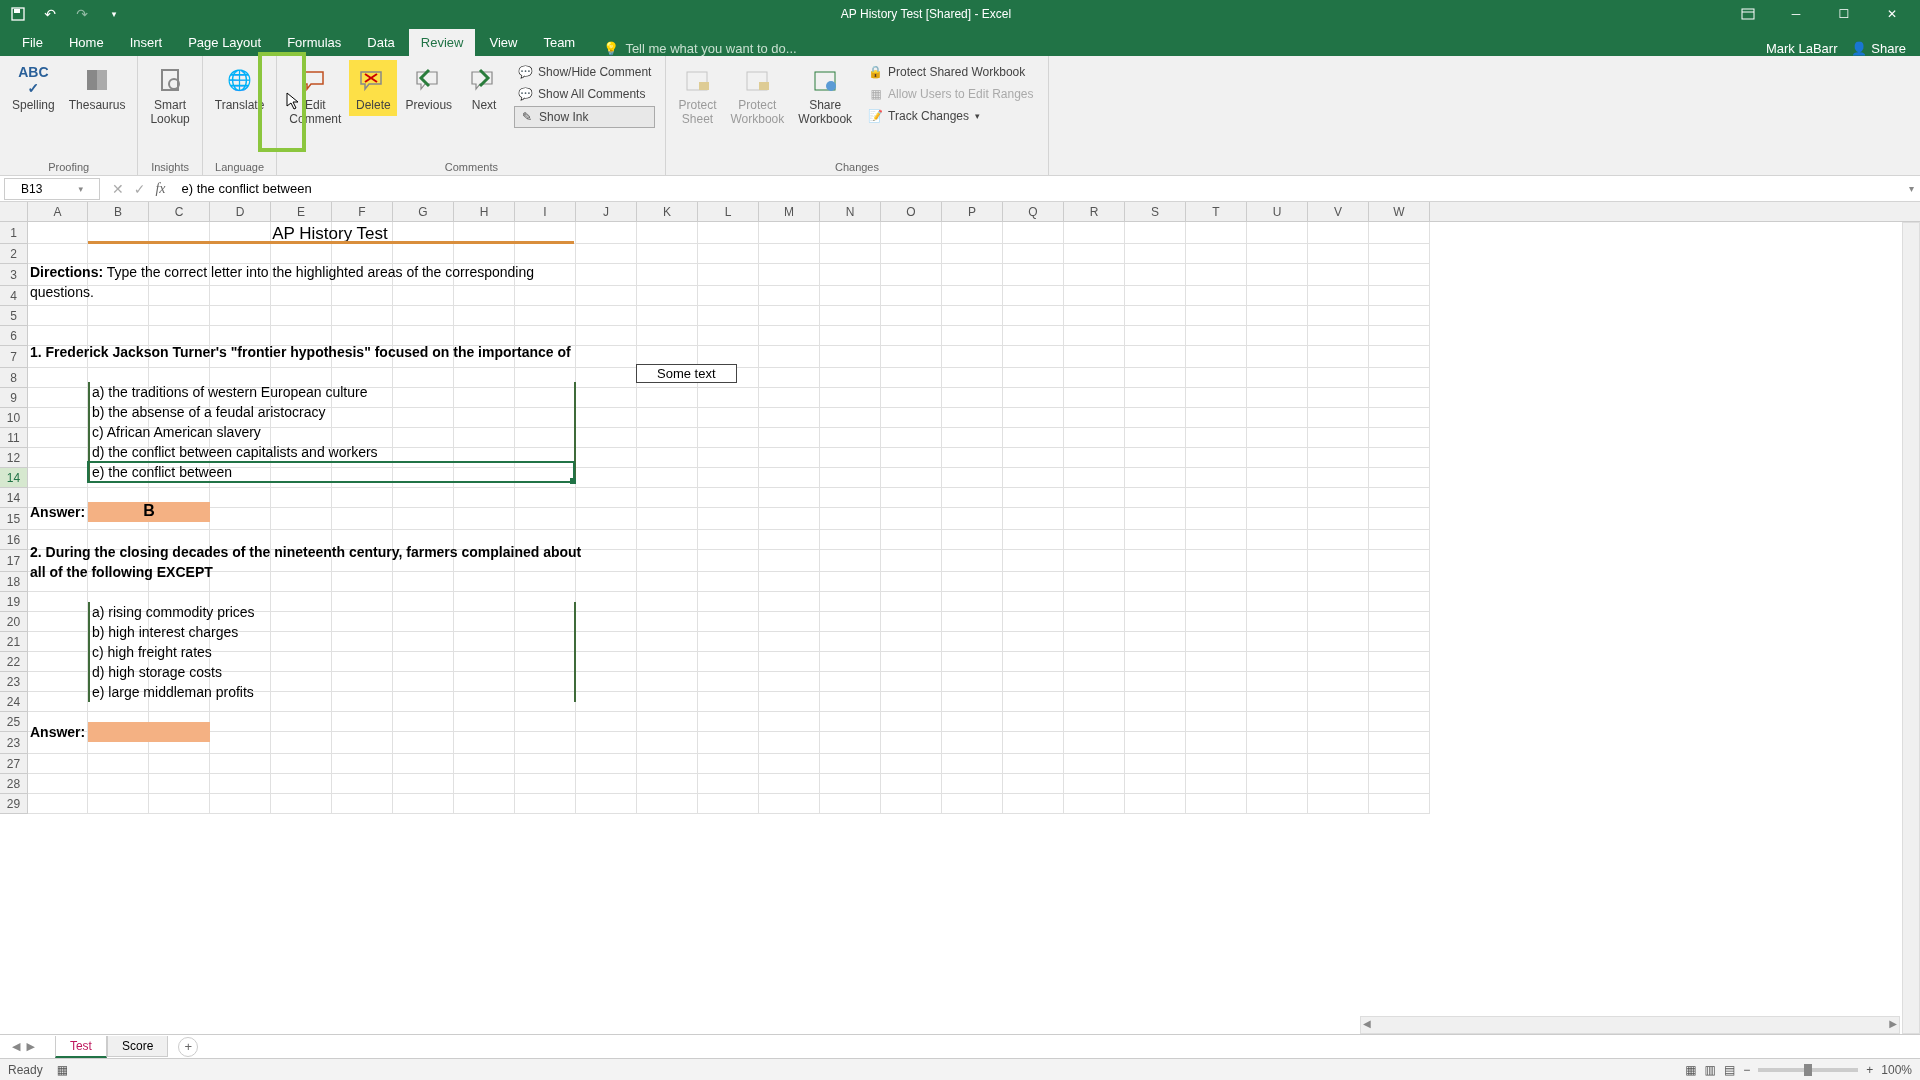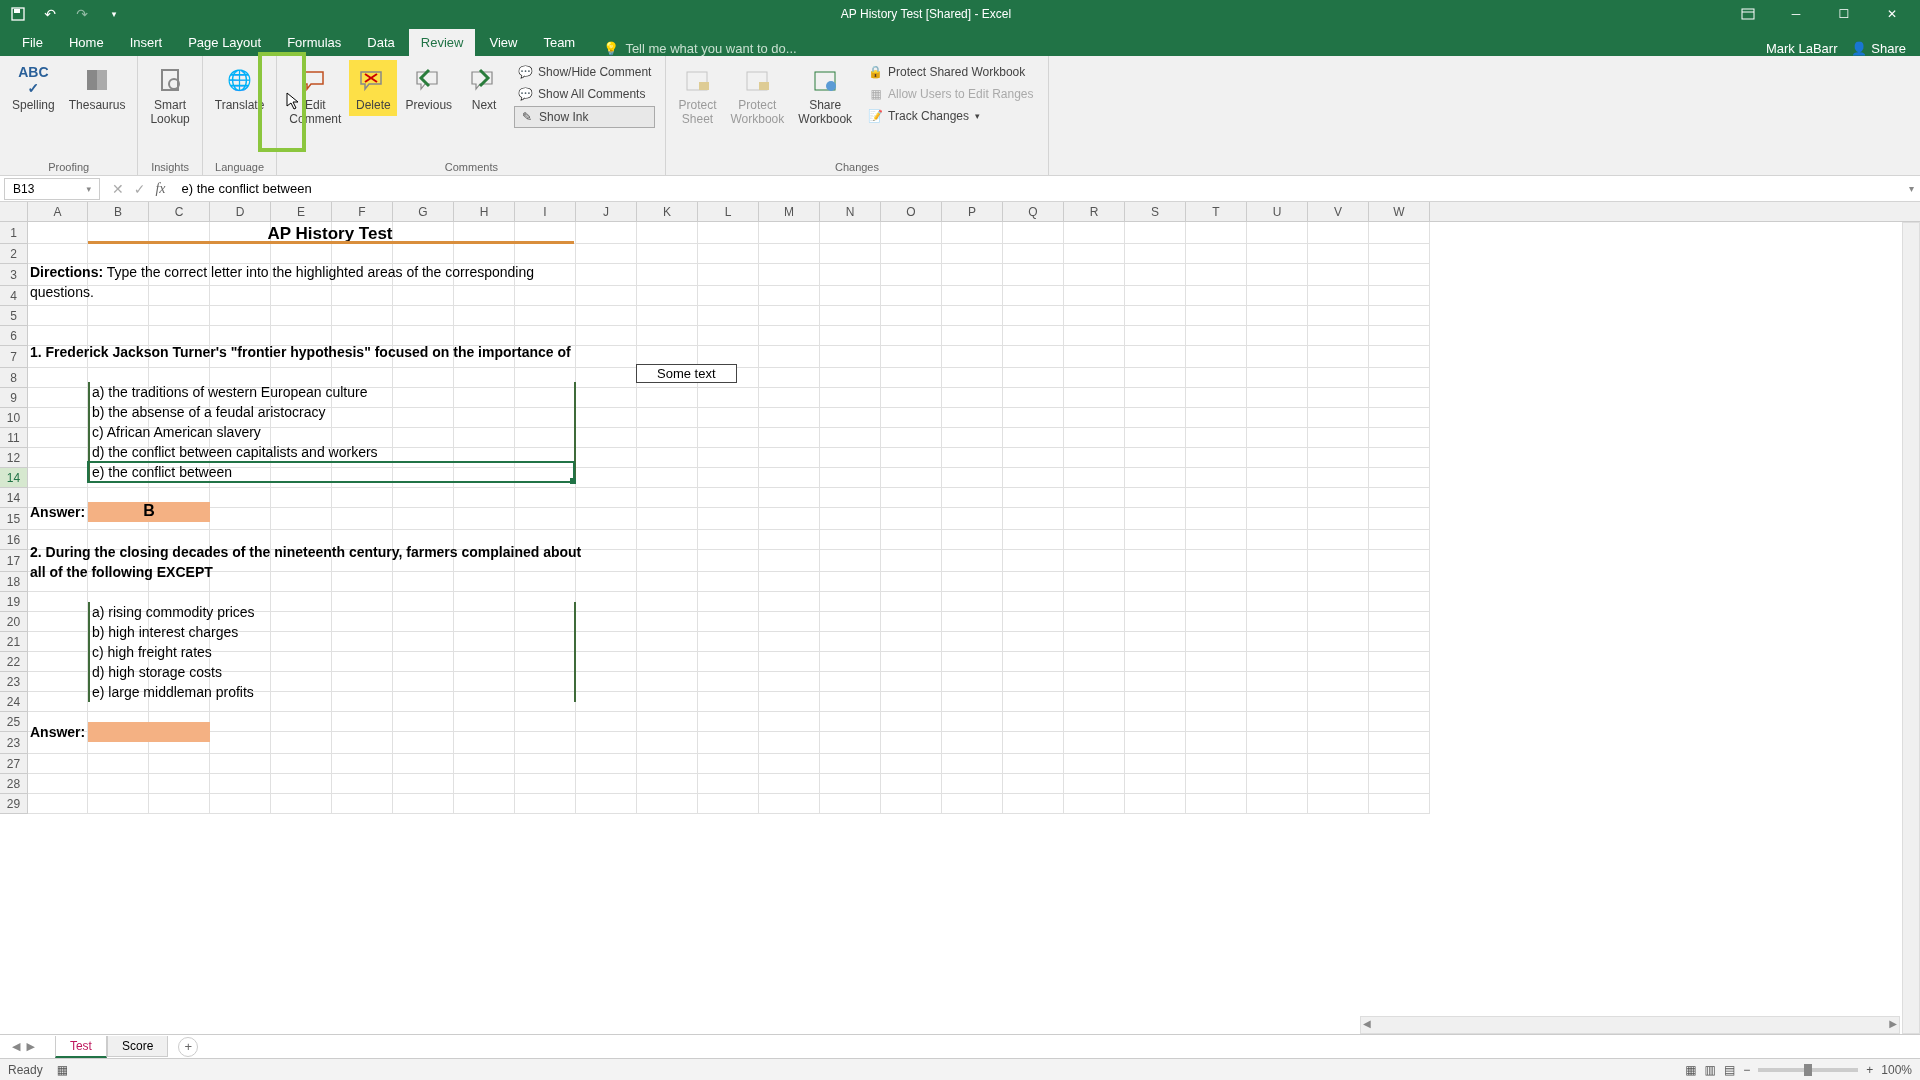--- a/index.html
+++ b/index.html
@@ -29,21 +29,21 @@
 .big-btn .icon-slot { width: 32px; height: 32px; display: flex; align-items: center; justify-content: center; font-size: 24px; }
 .small-row { display: flex; flex-direction: column; gap: 2px; padding: 2px 4px; }
 .small-btn { display: flex; align-items: center; gap: 4px; font-size: 12px; color: #444; padding: 2px 4px; }
 .small-btn.disabled { color: #aaa; }
 .small-btn .icon-slot { width: 16px; height: 16px; display: flex; align-items: center; justify-content: center; }
 .highlight-box { position: absolute; border: 4px solid #8cc63e; pointer-events: none; }
 .pressed { background: #fde047; }
 
 
 .formula-bar { height: 26px; display: flex; align-items: center; border-bottom: 1px solid #d4d4d4; background: #fff; }
-.name-box { width: 96px; border: 1px solid #ccc; margin: 2px 4px; height: 22px; display: flex; align-items: center; padding: 0 8px; font-size: 12px; justify-content: space-between; }
+.name-box { width: 96px; border: 1px solid #ccc; margin: 2px 4px; height: 22px; display: flex; align-items: center; padding: 0 16px; font-size: 12px; justify-content: space-between; }
 .fx-icons { display: flex; align-items: center; gap: 10px; padding: 0 8px; color: #aaa; font-size: 14px; }
 .fx-label { font-style: italic; font-family: "Times New Roman", serif; color: #666; }
 .formula-input { flex: 1; font-size: 13px; padding-left: 8px; }
 
 
 .grid-area { position: relative; }
 .col-headers { display: flex; height: 20px; background: #f0f0f0; border-bottom: 1px solid #ccc; }
 .corner { width: 28px; border-right: 1px solid #ccc; background: #f0f0f0; }
 .col-h { border-right: 1px solid #ccc; text-align: center; font-size: 12px; color: #555; display: flex; align-items: center; justify-content: center; }
 .rows { display: flex; flex-direction: column; }
@@ -1112,21 +1112,21 @@
         <div class="cell cQ"></div>
         <div class="cell cR"></div>
         <div class="cell cS"></div>
         <div class="cell cT"></div>
         <div class="cell cU"></div>
         <div class="cell cV"></div>
         <div class="cell cW"></div>
       </div>
     </div>
 
-  <div class="overlay" style="left:28px;top:20px;width:604px;height:24px;display:flex;align-items:center;justify-content:center;font-size:17px;font-weight:bold">AP History Test</div>
+  <div class="overlay" style="left:28px;top:20px;width:604px;height:24px;display:flex;align-items:center;justify-content:center;font-size:17px;font-weight:normal">AP History Test</div>
   <div class="overlay thick-bottom" style="left:88px;top:20px;width:486px;height:22px"></div>
 
   <div class="overlay" style="left:30px;top:62px;font-size:14px">
     <b>Directions:</b><span> Type the correct letter into the highlighted areas of the corresponding</span>
   </div>
   <div class="overlay" style="left:30px;top:82px;font-size:14px">questions.</div>
 
   <div class="overlay" style="left:30px;top:142px;font-size:14px;font-weight:bold">1. Frederick Jackson Turner's "frontier hypothesis" focused on the importance of</div>
 
   <div class="overlay green-left" style="left:88px;top:180px;height:100px"></div>

